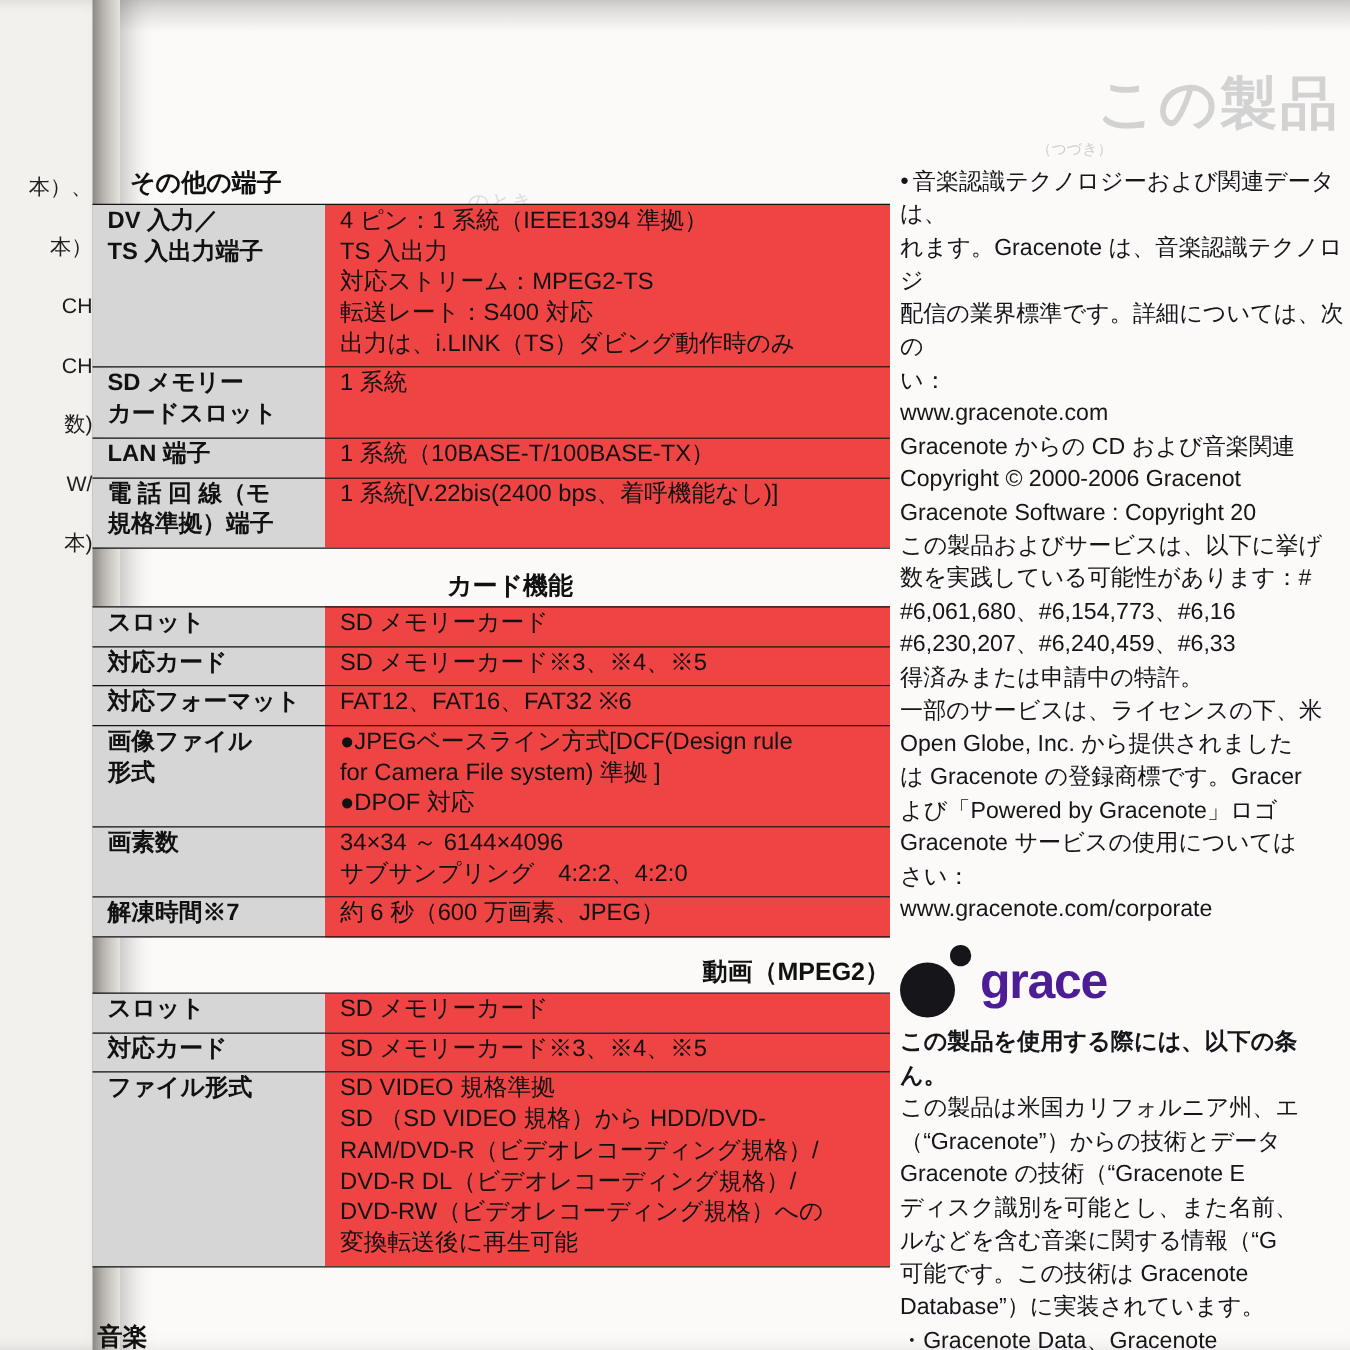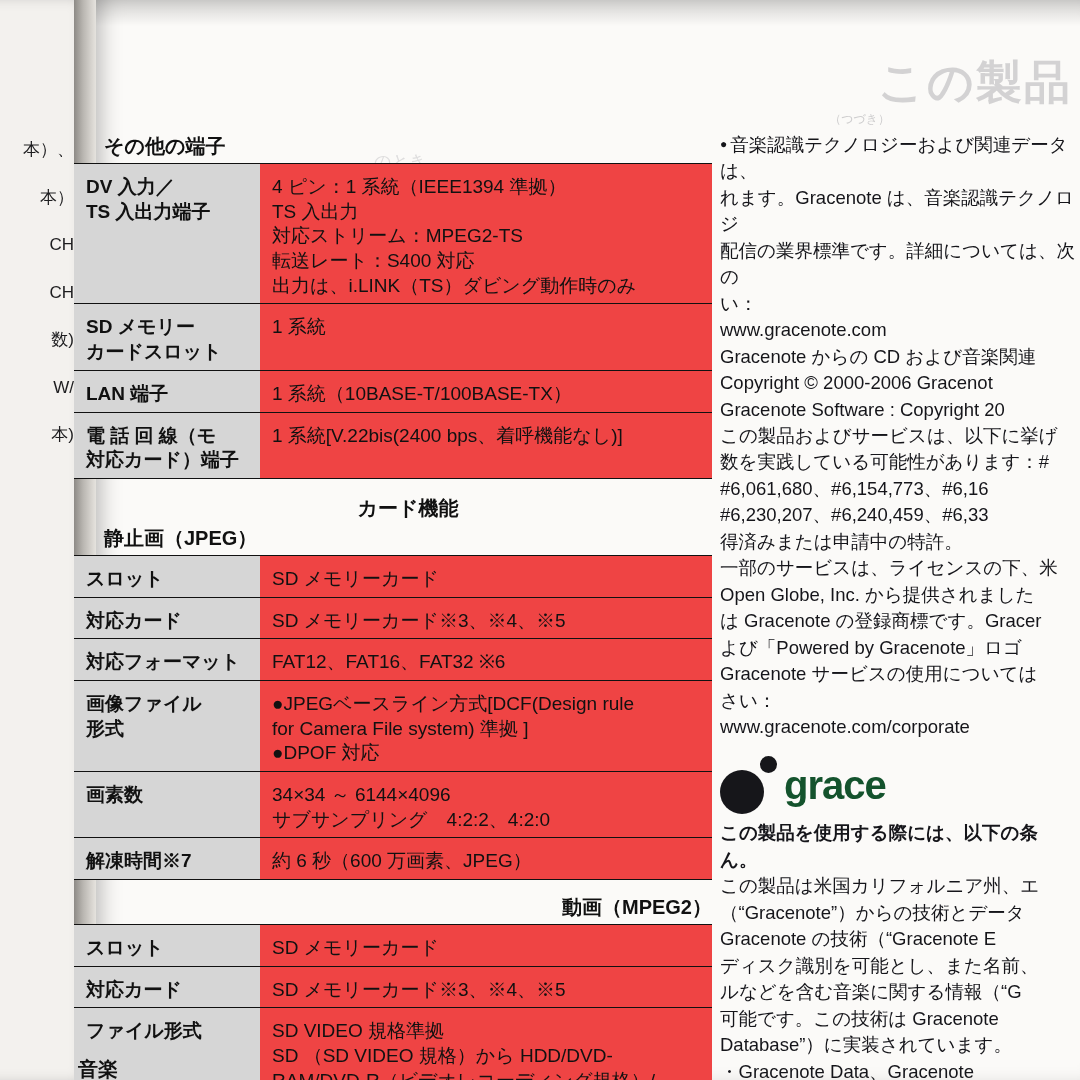--- a/index.html
+++ b/index.html
@@ -95,21 +95,21 @@
   }
   .sec-title.sub { padding-top: 0; }
   table.t {
     border-collapse: collapse;
     width: 638px;
     table-layout: fixed;
   }
   table.t td {
     border-top: 1.6px solid #111;
     border-bottom: 1.6px solid #111;
-    padding: 11px 6px 5px 6px;
+    padding: 1px 6px 5px 6px;
     vertical-align: top;
     line-height: 1.3;
   }
   table.t td.k {
     width: 168px;
     background: #d6d6d6;
     font-weight: bold;
     padding-left: 12px;
   }
   table.t td.v { background: #ef4444; padding-left: 12px; }
@@ -142,21 +142,21 @@
   .logo .mark .big-dot {
     position: absolute; left: 0; top: 14px;
     width: 44px; height: 44px; border-radius: 50%;
     background: #16161a;
   }
   .logo .mark .sm-dot {
     position: absolute; left: 40px; top: 0;
     width: 17px; height: 17px; border-radius: 50%;
     background: #16161a;
   }
-  .logo .word { font-size: 40px; font-weight: bold; letter-spacing: -1px; color: #14532d; }
+  .logo .word { font-size: 40px; font-weight: bold; letter-spacing: -1px; color: #4c1d95; }
 </style>
 </head>
 <body>
 
 <div id="page">
   <div class="desk"></div>
   <div class="left-page"></div>
   <div class="gutter"></div>
   <div class="right-page"></div>
   <div class="page-top-shadow"></div>
@@ -193,28 +193,27 @@
         <td class="k kmulti nowrapish">SD メモリー
 カードスロット</td>
         <td class="v nowrapish">1 系統</td>
       </tr>
       <tr>
         <td class="k kmulti nowrapish">LAN 端子</td>
         <td class="v nowrapish">1 系統（10BASE-T/100BASE-TX）</td>
       </tr>
       <tr>
         <td class="k kmulti nowrapish">電 話 回 線（モ
-対応カード）端子</td>
+規格準拠）端子</td>
         <td class="v nowrapish">1 系統[V.22bis(2400 bps、着呼機能なし)]</td>
       </tr>
     </tbody>
       </table>
 
     <div class="sec-title" style="padding-top:16px;text-align:center;">カード機能</div>
-    <div class="sec-title sub">静止画（JPEG）</div>
     <table class="t">
       <tbody>
           <tr>
         <td class="k nowrapish">スロット</td>
         <td class="v nowrapish">SD メモリーカード</td>
       </tr>
       <tr>
         <td class="k nowrapish">対応カード</td>
         <td class="v nowrapish">SD メモリーカード※3、※4、※5</td>
       </tr>

